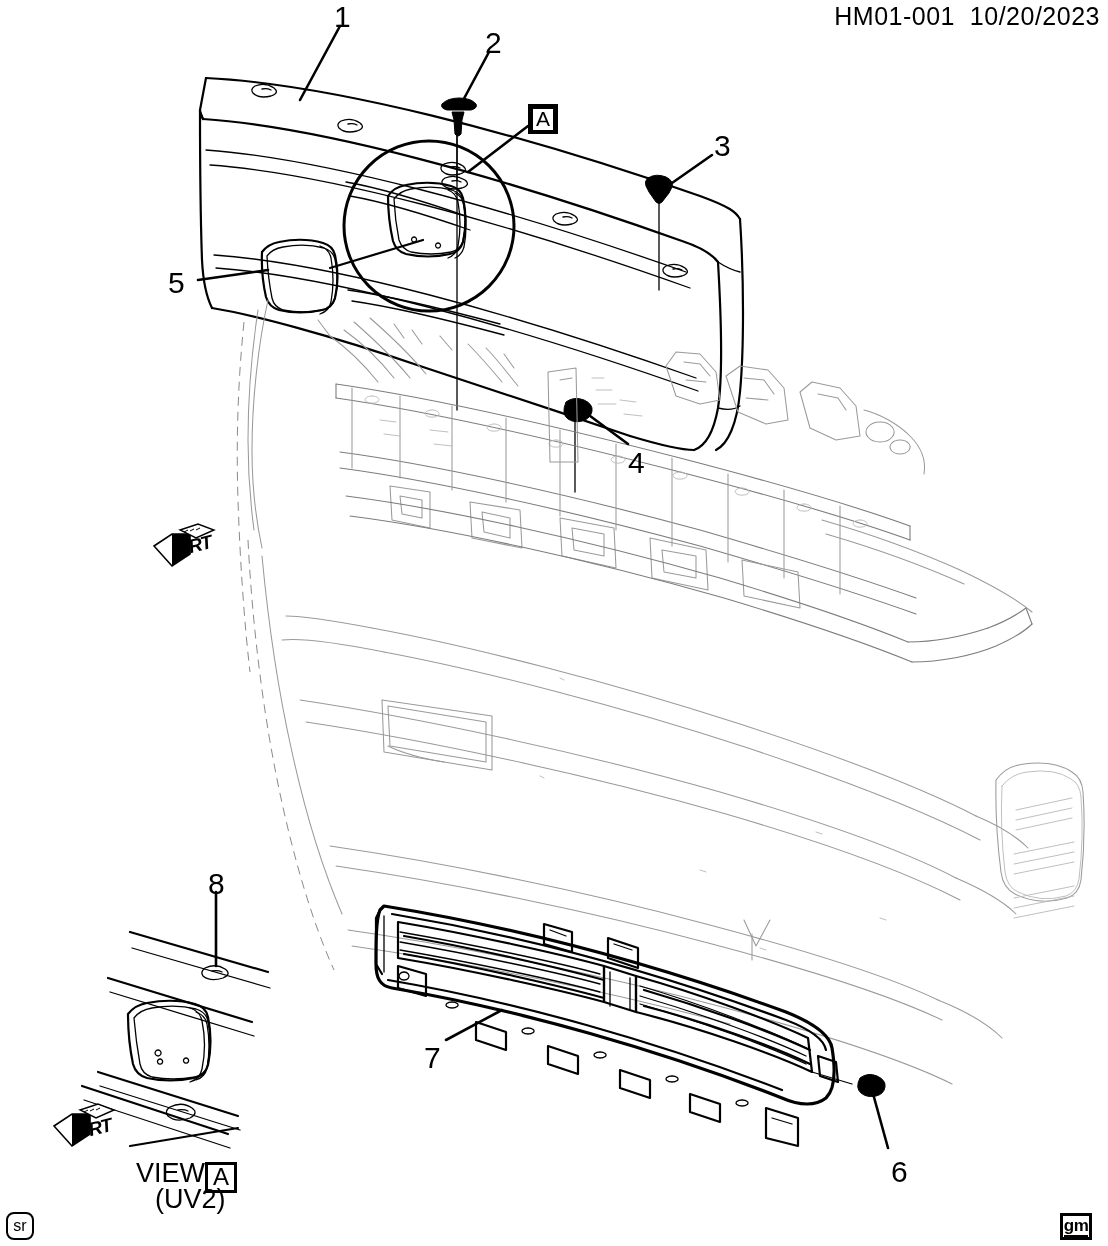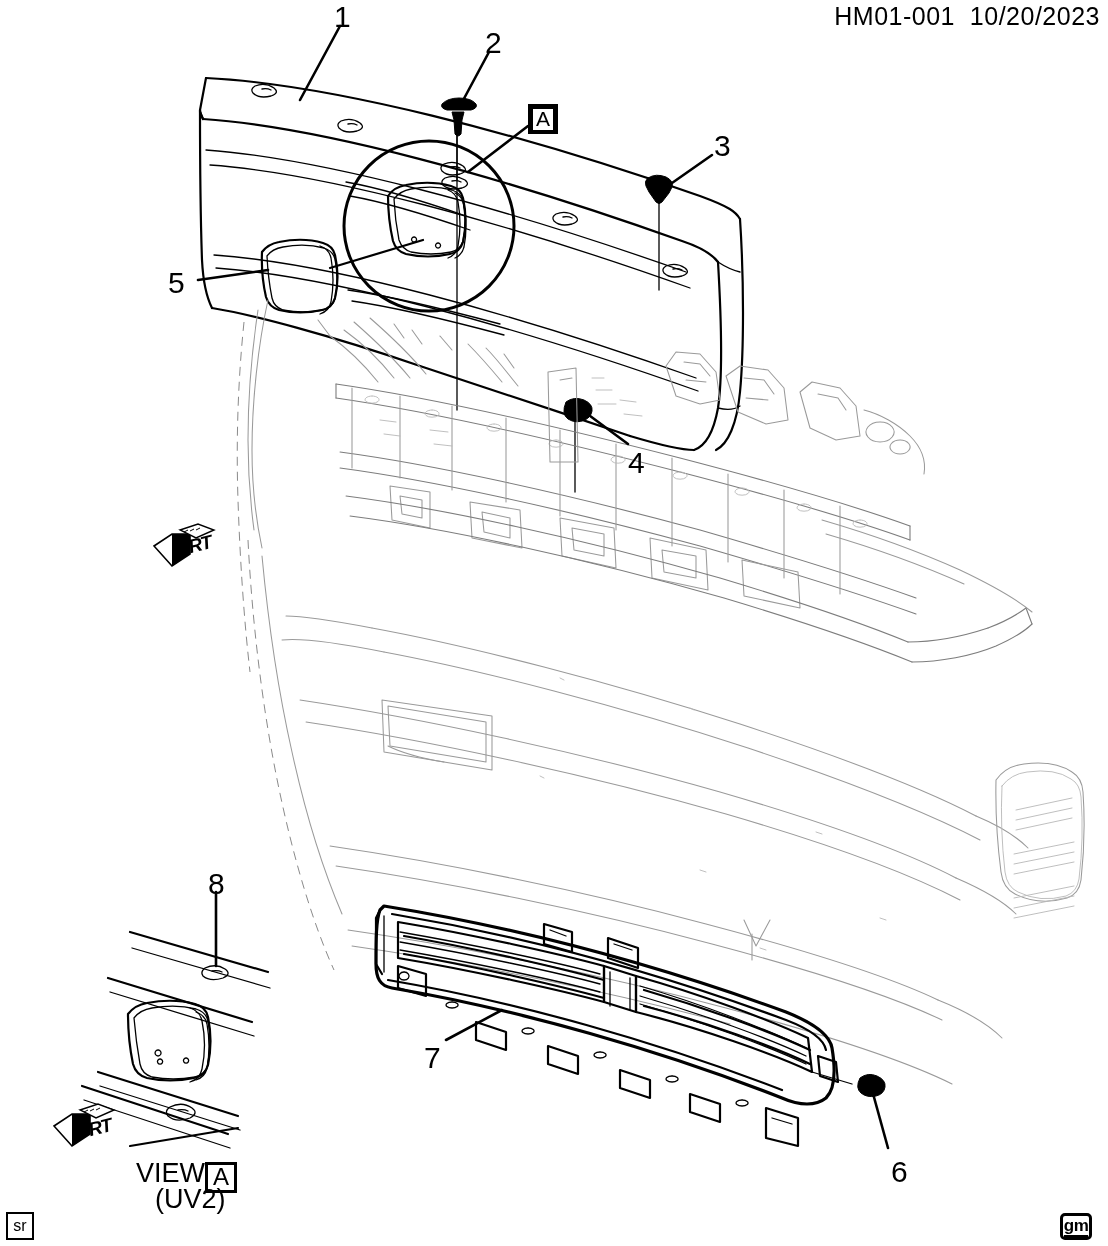--- a/index.html
+++ b/index.html
@@ -79,36 +79,36 @@
     font-size: 21px;
     margin: -1px;
   }
   .srbox {
     position: absolute;
     left: 6px;
     top: 1212px;
     width: 28px;
     height: 28px;
     border: 2.5px solid #000;
-    border-radius: 0;
+    border-radius: 8px;
     display: flex;
     align-items: center;
     justify-content: center;
     font-size: 16px;
     box-sizing: border-box;
     background: #fff;
   }
   .gmbox {
     position: absolute;
     left: 1060px;
     top: 1213px;
     width: 32px;
     height: 27px;
     border: 3px solid #000;
-    border-radius: 5px;
+    border-radius: 0;
     display: flex;
     align-items: center;
     justify-content: center;
     box-sizing: border-box;
     background: #fff;
   }
   .gmtxt {
     font-size: 17px;
     font-weight: bold;
     line-height: 1;

